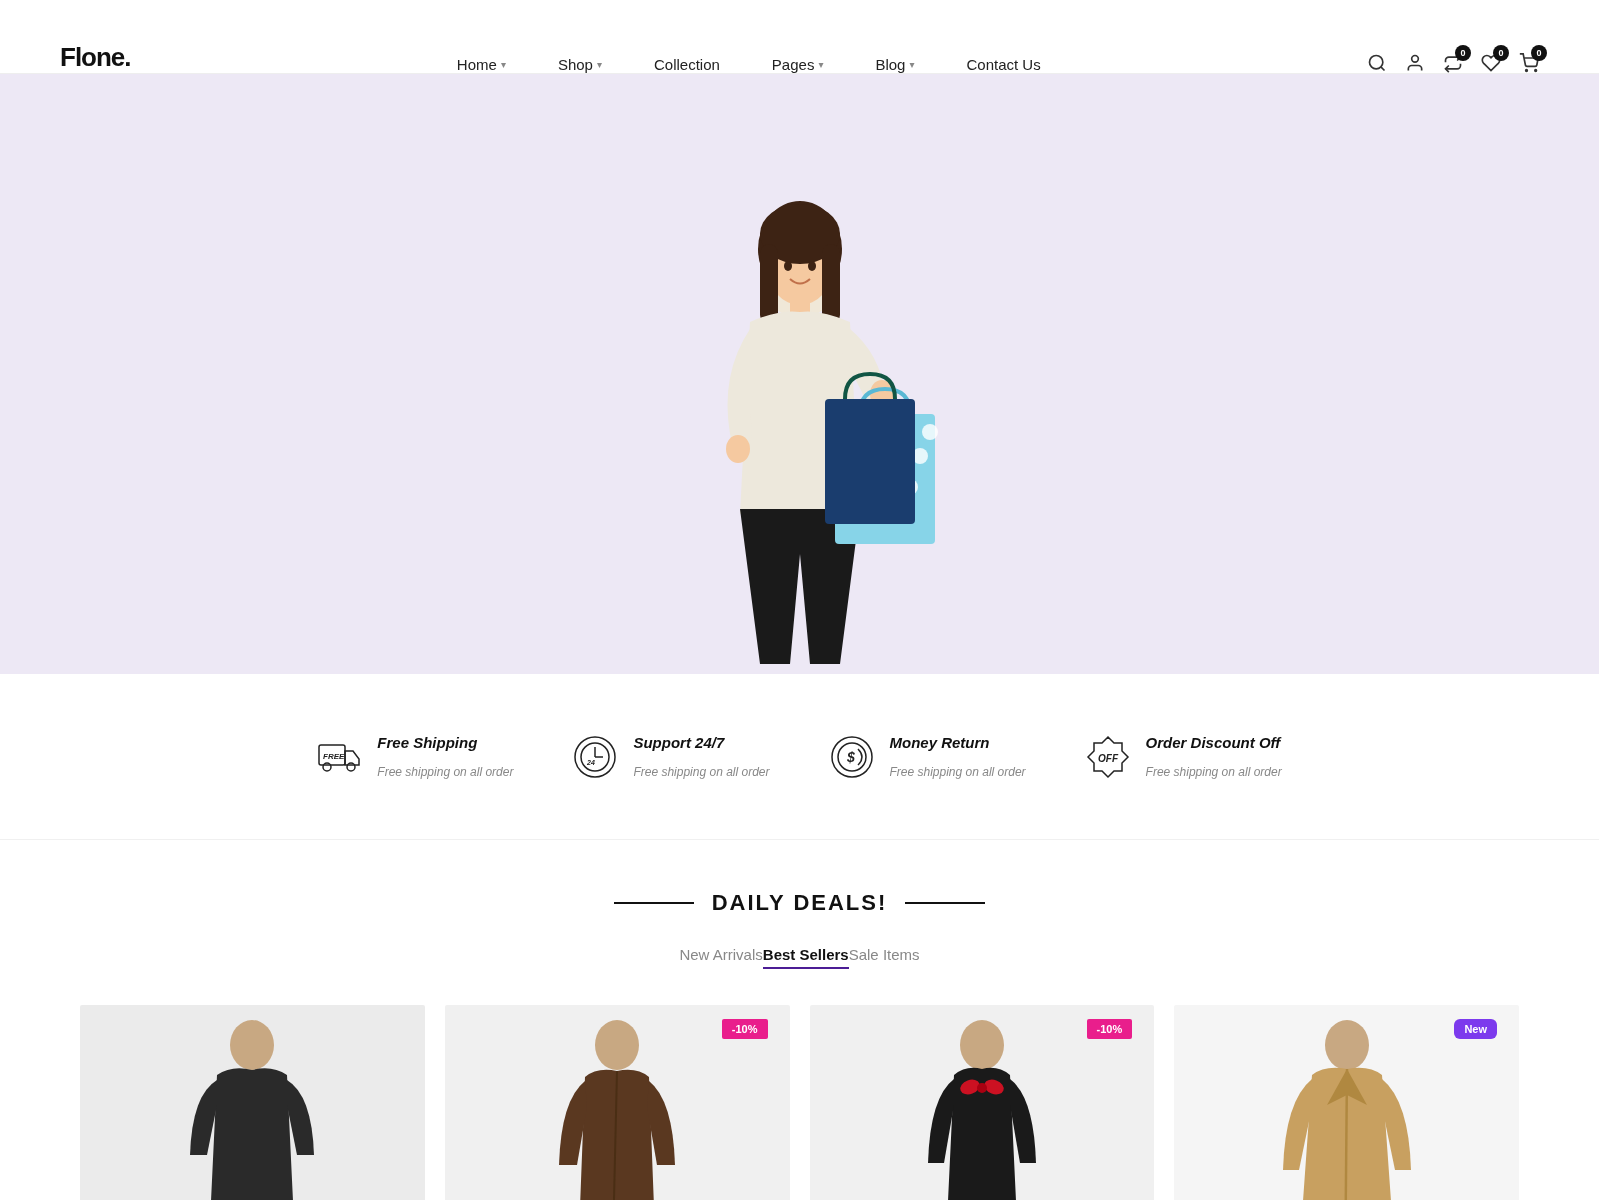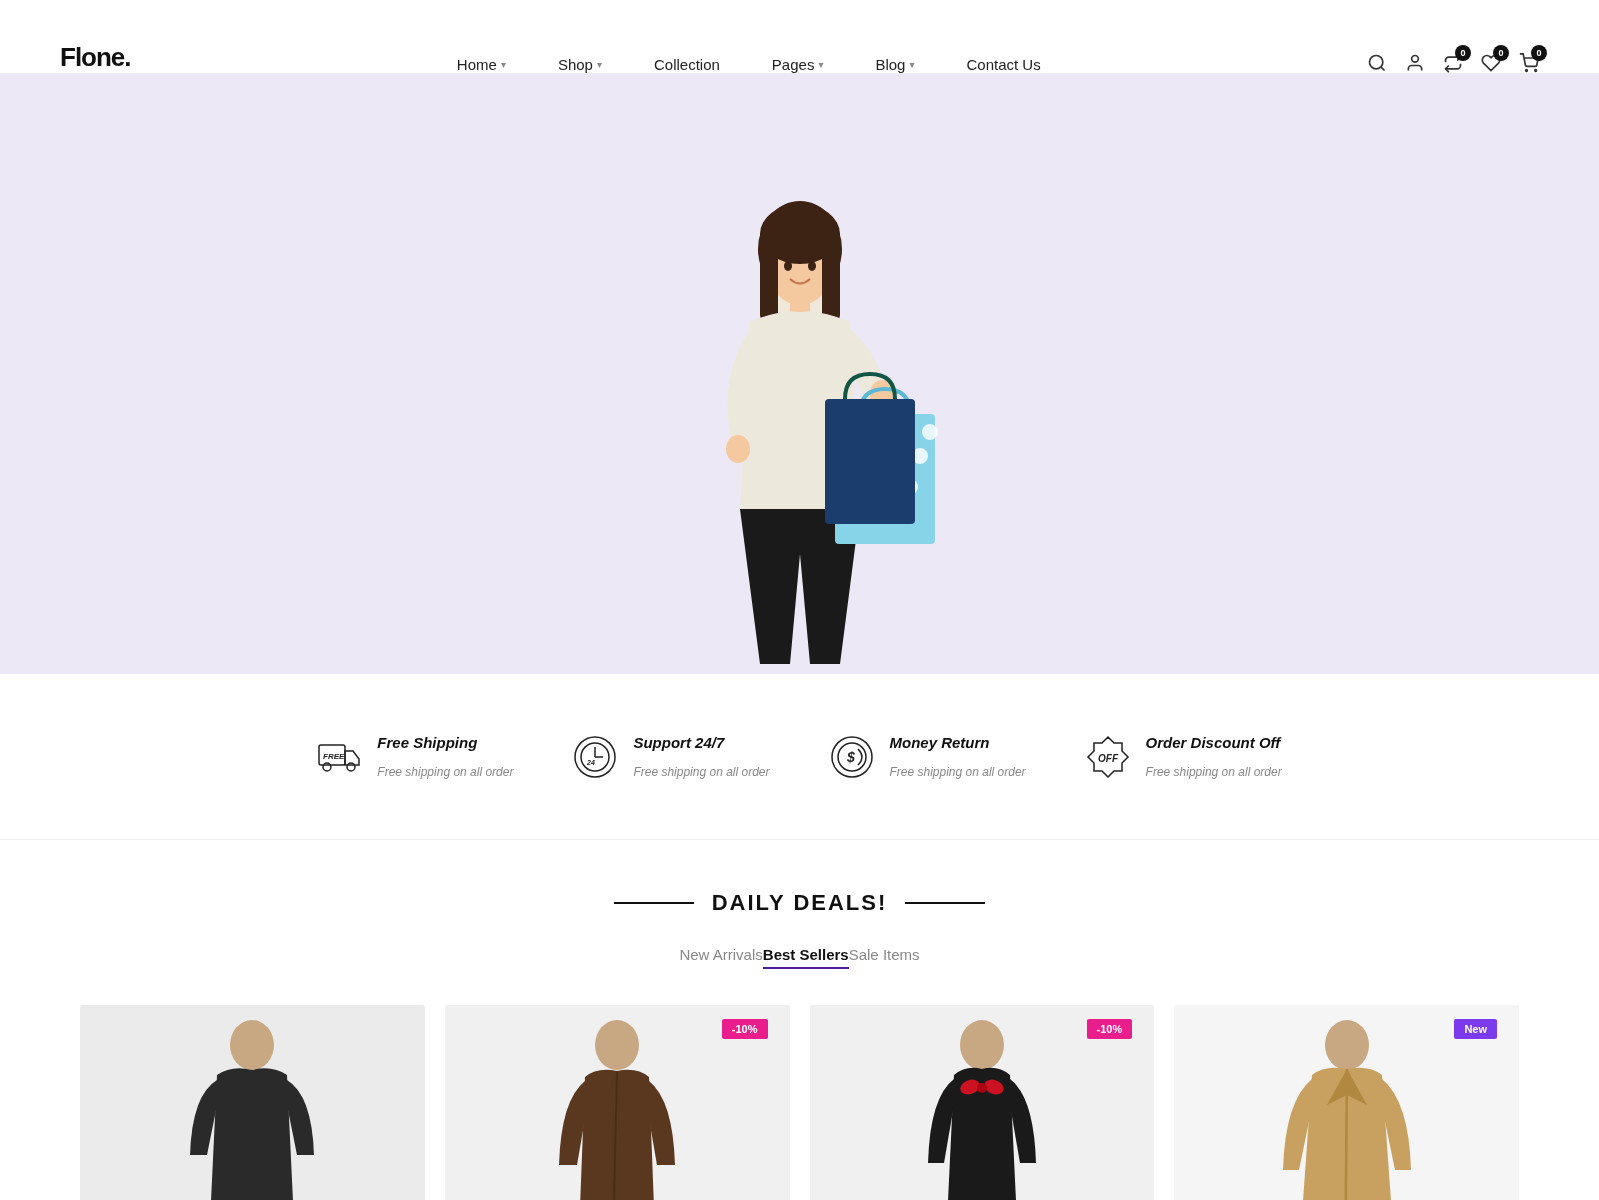--- a/index.html
+++ b/index.html
@@ -168,21 +168,21 @@
       position: absolute;
       top: 14px;
       right: 22px;
       padding: 4px 10px;
       border-radius: 2px;
       font-size: 11px;
       font-weight: 700;
       color: #fff;
     }
     .badge-discount { background: #e91e8c; }
-    .badge-new { background: #7c3aed; }
+    .badge-new { background: #7c3aed; border-radius: 6px; }
 
     
     .product-img {
       width: 100%;
       height: 280px;
       display: flex;
       align-items: flex-end;
       justify-content: center;
       overflow: hidden;
     }

